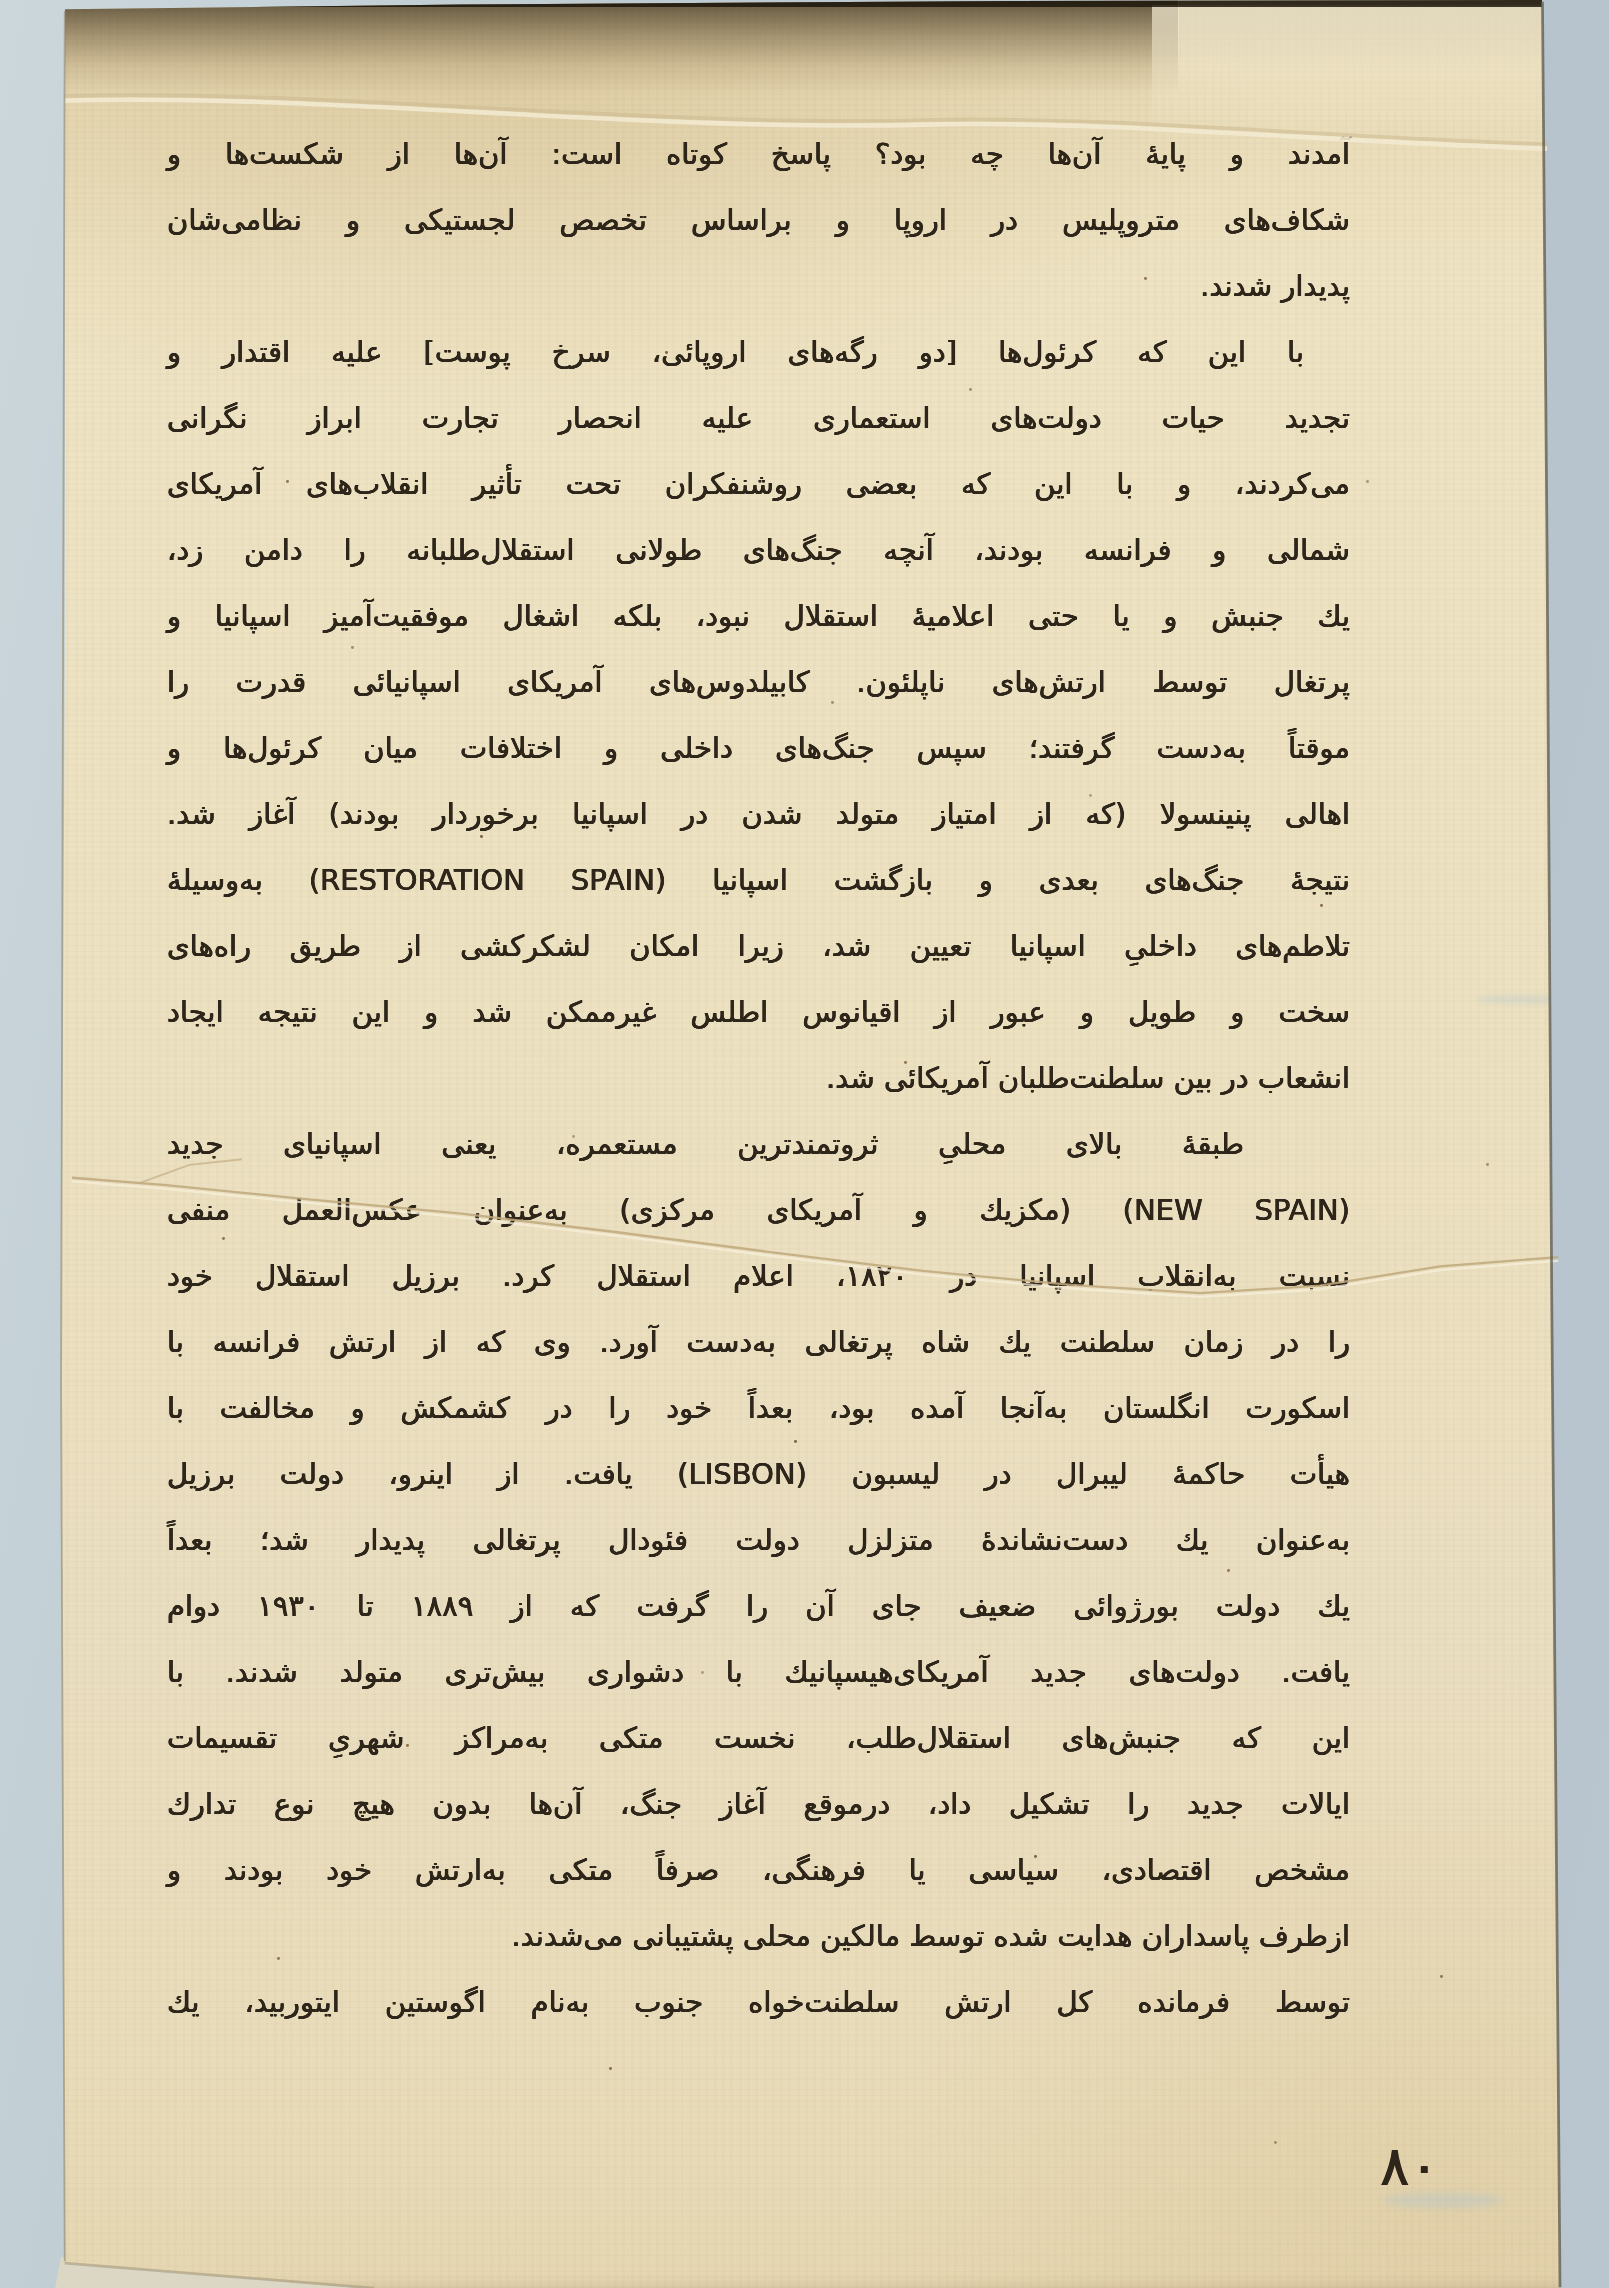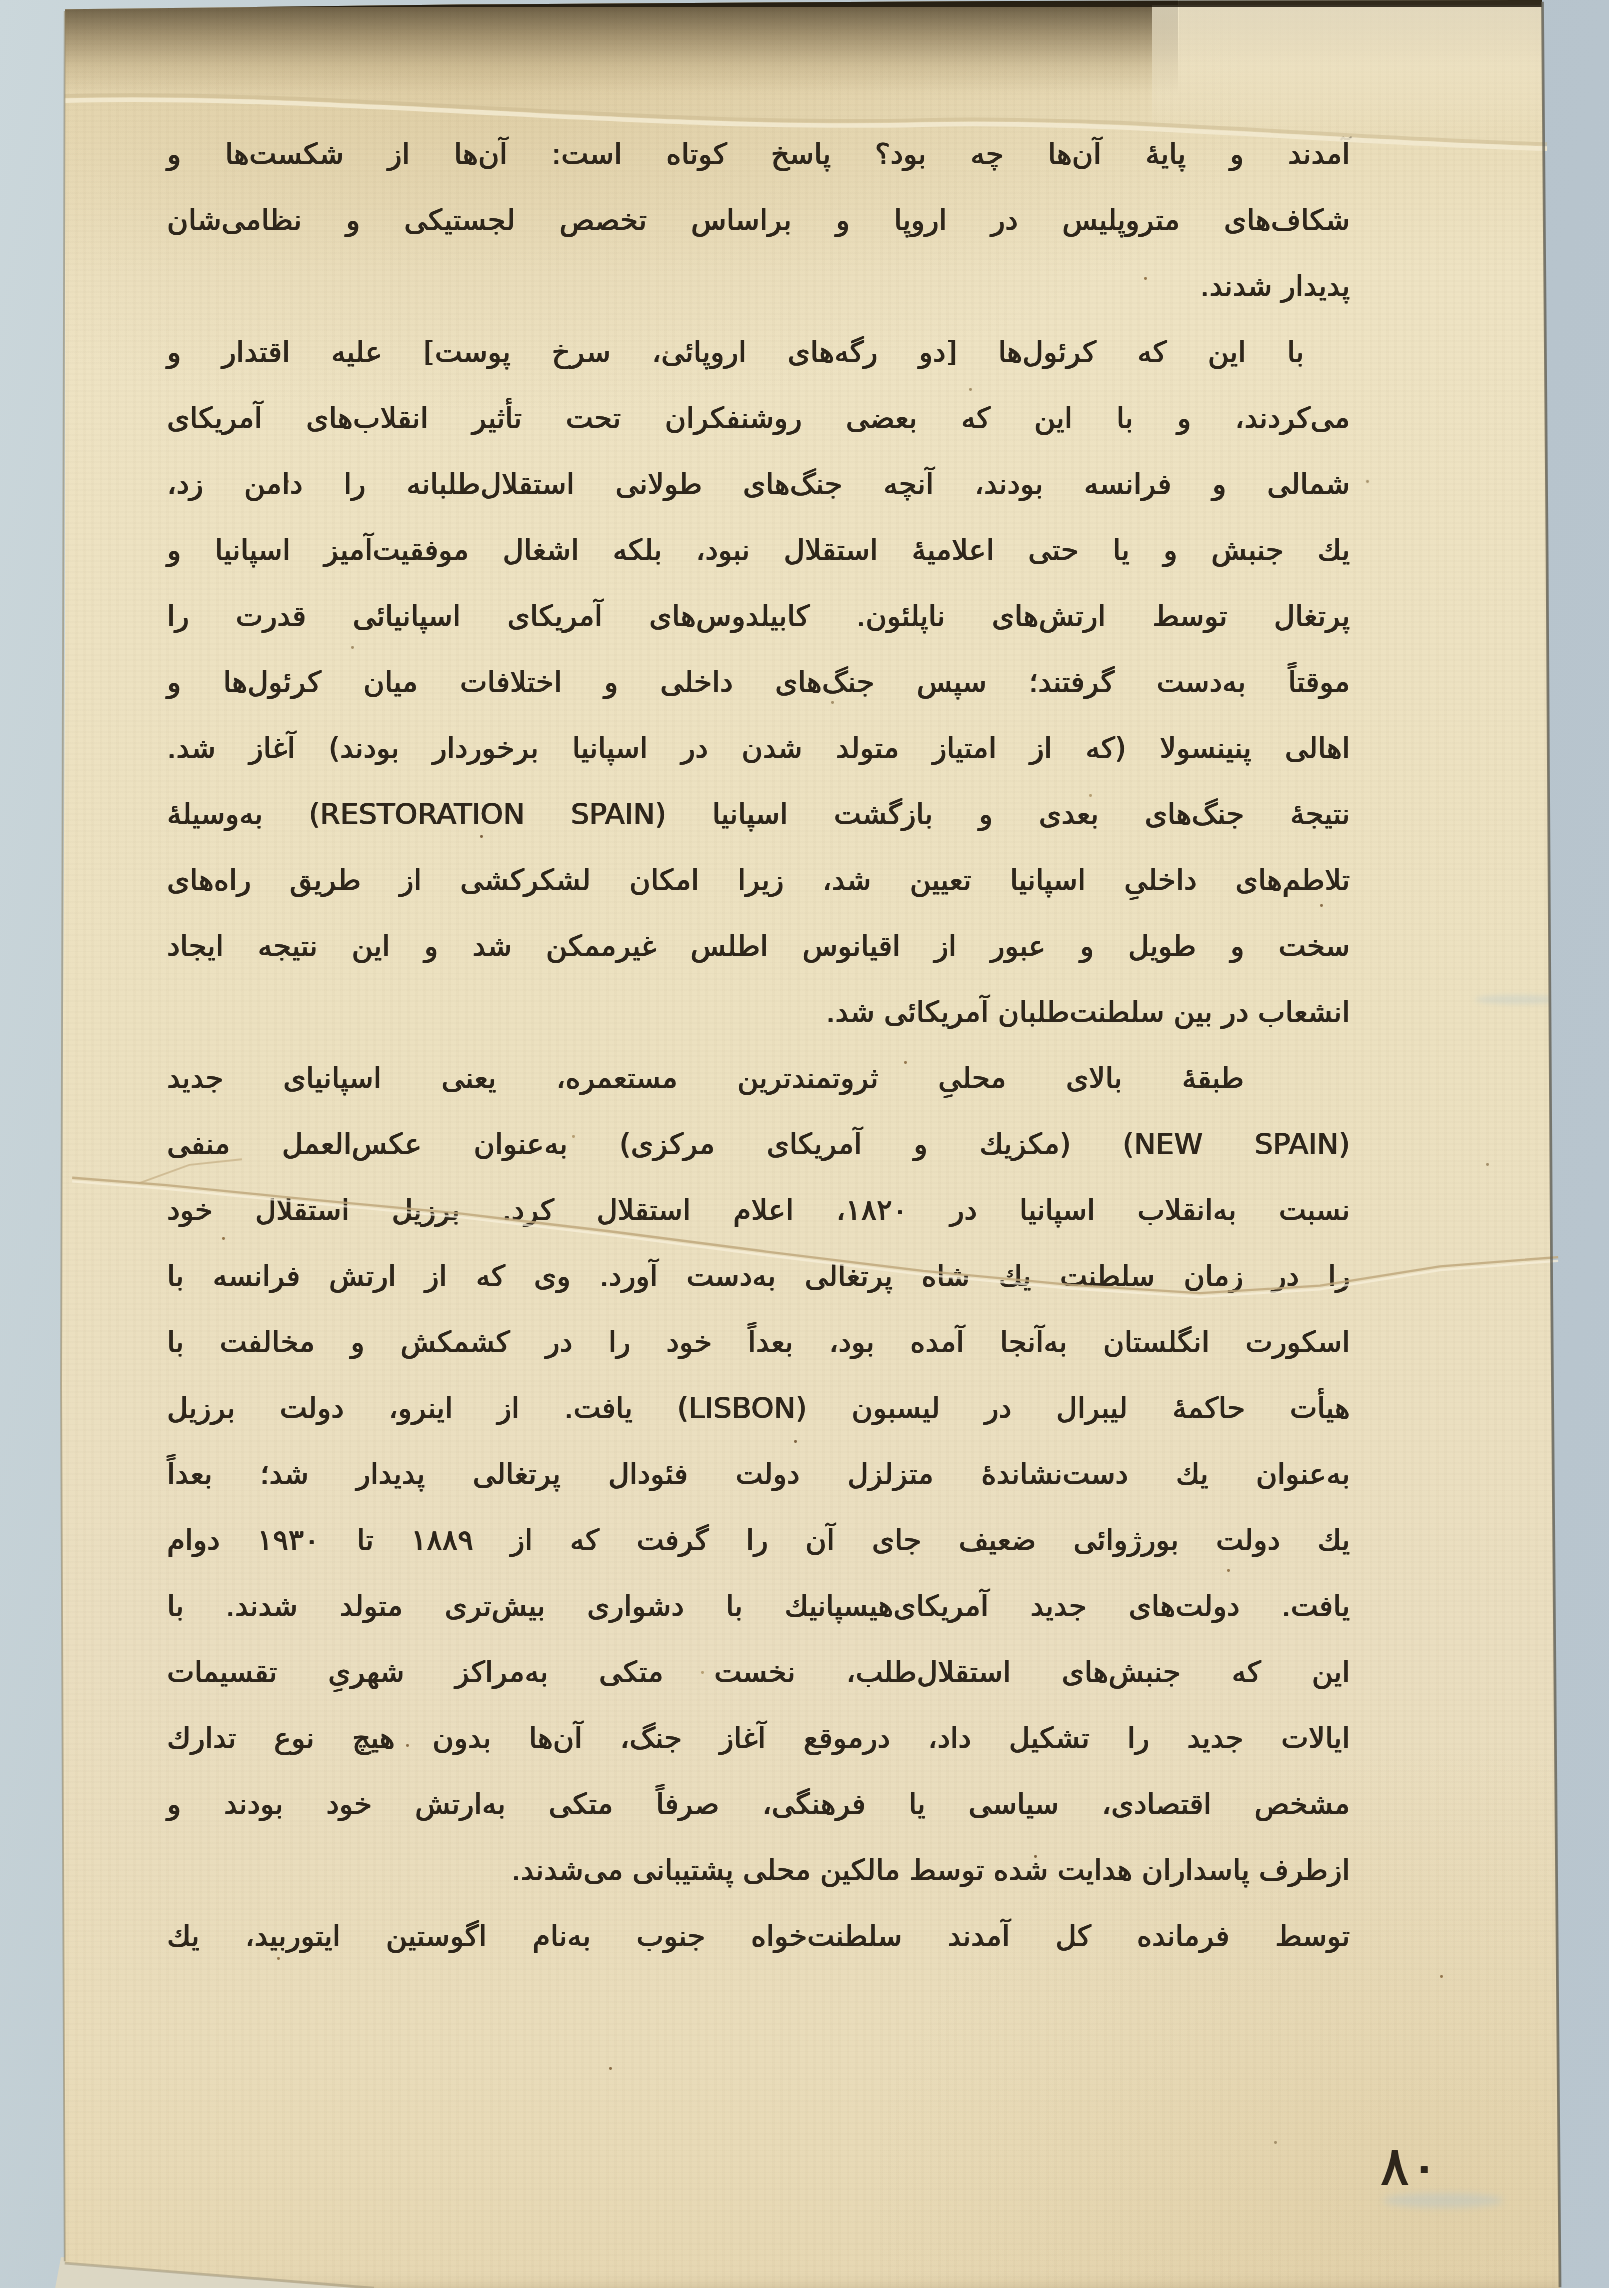--- a/index.html
+++ b/index.html
@@ -100,20 +100,21 @@
     <div class="top-edge"></div>
 
     <div class="smudge-a"></div>
     <div class="smudge-b"></div>
 
     <div class="text-block" id="text-block">
         <div class="text-line">آمدند و پایهٔ آن‌ها چه بود؟ پاسخ کوتاه است: آن‌ها از شکست‌ها و</div>
         <div class="text-line">شکاف‌های متروپلیس در اروپا و براساس تخصص لجستیکی و نظامی‌شان</div>
         <div class="text-line end">پدیدار شدند.</div>
         <div class="text-line" style="padding-right: 46px;">با این که کرئول‌ها [دو رگه‌های اروپائی، سرخ پوست] علیه اقتدار و</div>
+        <div class="text-line">تجدید حیات دولت‌های استعماری علیه انحصار تجارت ابراز نگرانی</div>
         <div class="text-line">می‌کردند، و با این که بعضی روشنفکران تحت تأثیر انقلاب‌های آمریکای</div>
         <div class="text-line">شمالی و فرانسه بودند، آنچه جنگ‌های طولانی استقلال‌طلبانه را دامن زد،</div>
         <div class="text-line">یك جنبش و یا حتی اعلامیهٔ استقلال نبود، بلکه اشغال موفقیت‌آمیز اسپانیا و</div>
         <div class="text-line">پرتغال توسط ارتش‌های ناپلئون. کابیلدوس‌های آمریکای اسپانیائی قدرت را</div>
         <div class="text-line">موقتاً به‌دست گرفتند؛ سپس جنگ‌های داخلی و اختلافات میان کرئول‌ها و</div>
         <div class="text-line">اهالی پنینسولا (که از امتیاز متولد شدن در اسپانیا برخوردار بودند) آغاز شد.</div>
         <div class="text-line">نتیجهٔ جنگ‌های بعدی و بازگشت اسپانیا (RESTORATION SPAIN) به‌وسیلهٔ</div>
         <div class="text-line">تلاطم‌های داخلیِ اسپانیا تعیین شد، زیرا امکان لشکرکشی از طریق راه‌های</div>
         <div class="text-line">سخت و طویل و عبور از اقیانوس اطلس غیرممکن شد و این نتیجه ایجاد</div>
         <div class="text-line end">انشعاب در بین سلطنت‌طلبان آمریکائی شد.</div>
@@ -123,21 +124,21 @@
         <div class="text-line">را در زمان سلطنت یك شاه پرتغالی به‌دست آورد. وی که از ارتش فرانسه با</div>
         <div class="text-line">اسکورت انگلستان به‌آنجا آمده بود، بعداً خود را در کشمکش و مخالفت با</div>
         <div class="text-line">هیأت حاکمهٔ لیبرال در لیسبون (LISBON) یافت. از اینرو، دولت برزیل</div>
         <div class="text-line">به‌عنوان یك دست‌نشاندهٔ متزلزل دولت فئودال پرتغالی پدیدار شد؛ بعداً</div>
         <div class="text-line">یك دولت بورژوائی ضعیف جای آن را گرفت که از ۱۸۸۹ تا ۱۹۳۰ دوام</div>
         <div class="text-line">یافت. دولت‌های جدید آمریکای‌هیسپانیك با دشواری بیش‌تری متولد شدند. با</div>
         <div class="text-line">این که جنبش‌های استقلال‌طلب، نخست متکی به‌مراکز شهریِ تقسیمات</div>
         <div class="text-line">ایالات جدید را تشکیل داد، درموقع آغاز جنگ، آن‌ها بدون هیچ نوع تدارك</div>
         <div class="text-line">مشخص اقتصادی، سیاسی یا فرهنگی، صرفاً متکی به‌ارتش خود بودند و</div>
         <div class="text-line end">ازطرف پاسداران هدایت شده توسط مالکین محلی پشتیبانی می‌شدند.</div>
-        <div class="text-line">توسط فرمانده کل آمدند سلطنت‌خواه جنوب به‌نام اگوستین ایتوربید، یك</div>
+        <div class="text-line">توسط فرمانده کل ارتش سلطنت‌خواه جنوب به‌نام اگوستین ایتوربید، یك</div>
       </div>
 
     <div class="page-number">۸۰</div>
   </div>
 
   <svg class="overlay" width="1610" height="2289" viewBox="0 0 1744 2480">
 
     <path d="M70,104 C350,96 700,138 1000,130 C1200,125 1450,150 1676,156" fill="none" stroke="#c9b78e" stroke-width="4" opacity="0.5"></path>
     <path d="M70,109 C350,101 700,143 1000,135 C1200,130 1450,155 1676,161" fill="none" stroke="#f2e9cf" stroke-width="5" opacity="0.9"></path>
 

